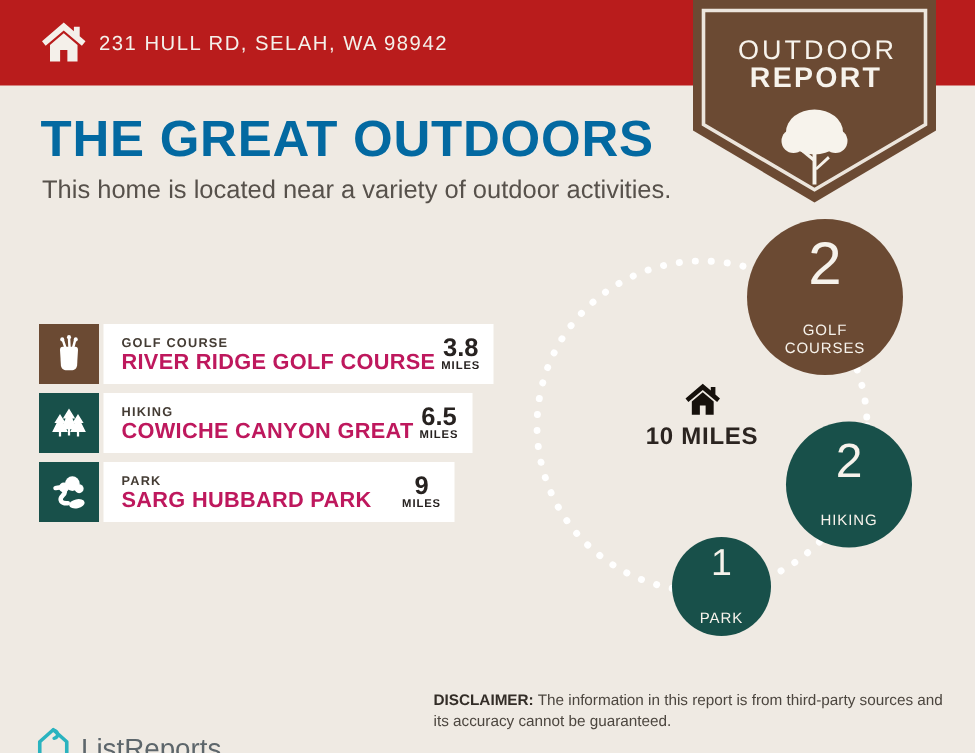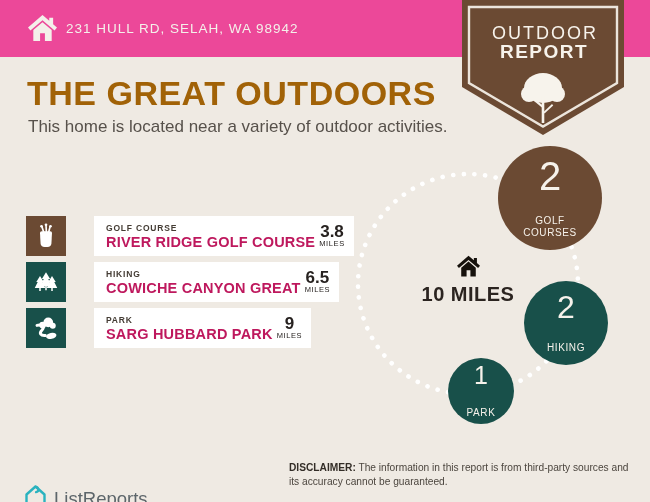--- a/index.html
+++ b/index.html
@@ -5,46 +5,46 @@
   html,body{margin:0;padding:0;background:#d8d4cc;}
   *{box-sizing:border-box;}
   .page{
     position:relative;width:650px;height:502px;overflow:hidden;
     background:#efeae3;
     font-family:"Liberation Sans", sans-serif;
   }
   .abs{position:absolute;}
 
   
-  .header-bar{left:0;top:0;width:650px;height:57px;background:#ec4899;}
+  .header-bar{left:0;top:0;width:650px;height:57px;background:#b91c1c;}
   .header-house{left:27px;top:14px;}
   .address{
     left:66px;top:21px;font-size:13.5px;letter-spacing:1px;
     color:#f4f0ea;font-weight:500;
   }
 
   
   .badge{left:462px;top:0;z-index:5;}
   .badge-t1{font-size:18px;letter-spacing:2px;fill:#f7f3ec;font-weight:400;}
   .badge-t2{font-size:19px;letter-spacing:1.5px;fill:#f7f3ec;font-weight:bold;}
 
   
   .page-title{
-    left:27px;top:76px;font-size:34px;font-weight:bold;color:#a16207;
+    left:27px;top:76px;font-size:34px;font-weight:bold;color:#0369a1;
     letter-spacing:0.5px;line-height:1;
   }
   .page-subtitle{left:28px;top:117px;font-size:17px;color:#57514b;}
 
   
   .popular-heading{
     left:27px;top:167px;font-size:34px;font-weight:bold;color:#2b2420;
     letter-spacing:1px;line-height:1;
   }
   .places{left:26px;top:216px;width:277px;}
-  .place-row{display:flex;align-items:stretch;margin-bottom:6px;height:40px;gap:25px;}
+  .place-row{display:flex;align-items:stretch;margin-bottom:6px;height:40px;}
   .place-icon{
     width:40px;height:40px;flex:0 0 40px;margin-right:3px;
     display:flex;align-items:center;justify-content:center;
   }
   .icon-brown{background:#6b4a33;}
   .icon-teal{background:#18504a;}
   .place-card{
     flex:1;background:#ffffff;display:flex;align-items:center;
     padding:0 9px 0 12px;
   }
@@ -52,40 +52,40 @@
   .place-category{
     font-size:8.5px;font-weight:bold;letter-spacing:0.8px;color:#443c34;
     margin-bottom:1px;
   }
   .place-name{
     font-size:14.5px;font-weight:bold;color:#be185d;letter-spacing:0.2px;
     white-space:nowrap;
   }
   .place-miles{flex:0 0 auto;text-align:center;padding-left:4px;}
   .place-distance{font-size:17px;font-weight:bold;color:#272220;line-height:15px;}
-  .place-unit{font-size:7.5px;font-weight:normal;letter-spacing:0.6px;color:#272220;}
+  .place-unit{font-size:7.5px;font-weight:bold;letter-spacing:0.6px;color:#272220;}
 
   
   .dashed-circle-svg{left:353px;top:169px;}
   .bubble{
     border-radius:50%;display:flex;flex-direction:column;align-items:center;
     justify-content:center;color:#f6f2eb;text-align:center;z-index:3;
   }
   .bubble-golf{left:498px;top:146px;width:104px;height:104px;background:#6b4a33;}
   .bubble-hiking{left:524px;top:281px;width:84px;height:84px;background:#18504a;}
   .bubble-park{left:448px;top:358px;width:66px;height:66px;background:#18504a;}
   .bubble-count-lg{font-size:40px;line-height:38px;font-weight:400;}
   .bubble-count-md{font-size:32px;line-height:30px;font-weight:400;}
   .bubble-count-sm{font-size:25px;line-height:24px;font-weight:400;}
   .bubble-label{font-size:10px;letter-spacing:0.6px;line-height:12px;margin-top:20px;}
   .bubble-golf .bubble-label{width:66px;}
   .home-marker{left:456px;top:255px;z-index:2;}
   .within{left:418px;top:282px;width:100px;text-align:center;color:#2b2420;z-index:2;}
   .within-l1{font-size:13px;letter-spacing:0.5px;}
-  .within-l2{font-size:20px;font-weight:bold;letter-spacing:0.5px;margin-top:1px;}
+  .within-l2{font-size:16px;font-weight:bold;letter-spacing:0.5px;margin-top:1px;}
 
   
   .logo{left:24px;top:484px;display:flex;align-items:center;justify-content:space-between;}
   .logo-text{font-size:18.5px;color:#5d666b;margin-left:7px;}
   .disclaimer{
     left:289px;top:461px;width:344px;font-size:10.2px;line-height:13.5px;
     color:#4c463f;
   }
   .disclaimer b{color:#332d27;}
 </style>

